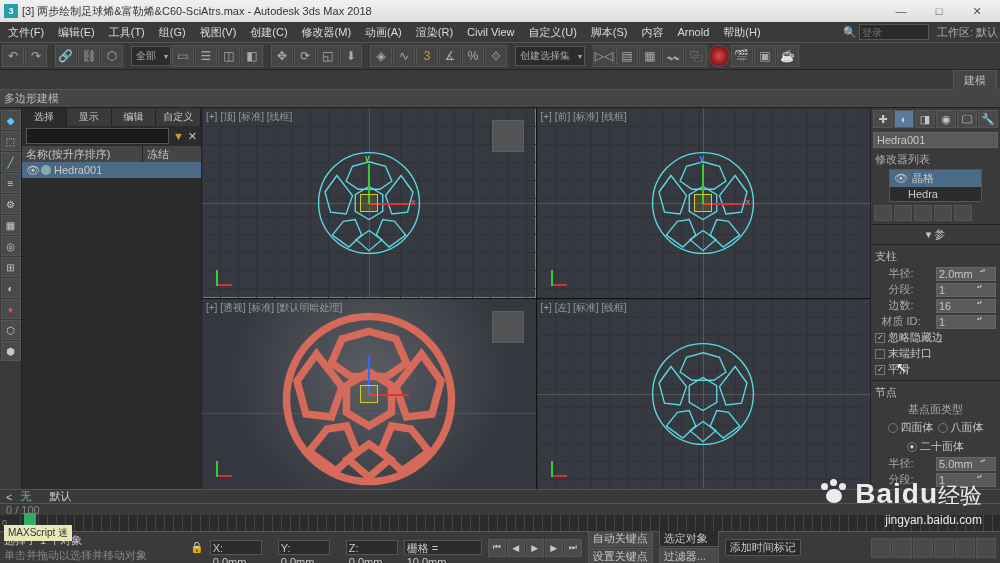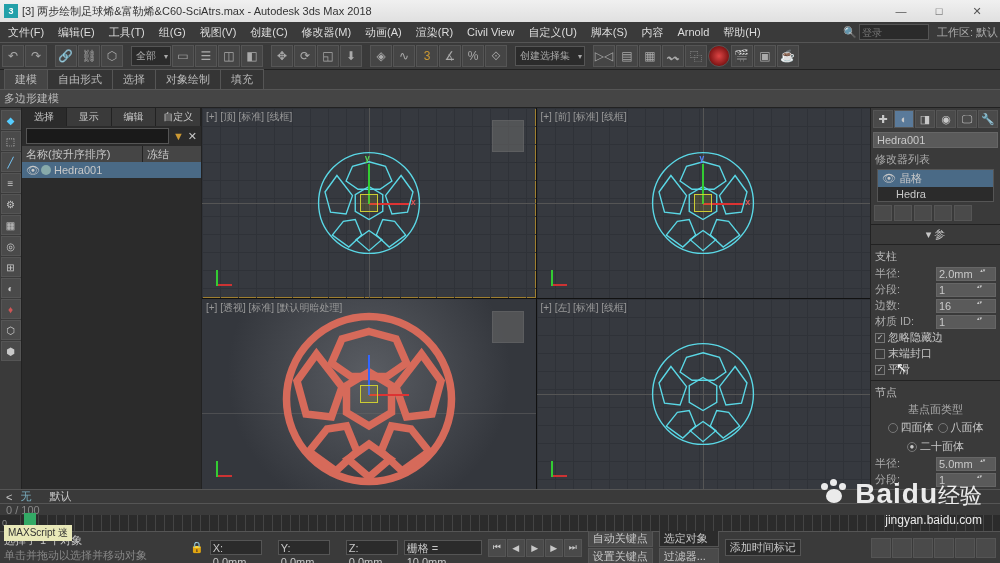--- a/index.html
+++ b/index.html
@@ -10,21 +10,21 @@
 .title-bar .btn { width: 38px; height: 20px; display: inline-flex; align-items: center; justify-content: center; color: #555; }
 .menu-bar { height: 20px; background: #3a3a3a; display: flex; align-items: center; padding: 0 2px; gap: 2px; }
 .menu-bar .m { padding: 2px 6px; color: #ddd; font-size: 11px; }
 .menu-bar .search { margin-left: auto; display: flex; align-items: center; gap: 2px; }
 .menu-bar input { background: #2b2b2b; border: 1px solid #555; color: #aaa; height: 16px; width: 70px; padding: 0 2px; font-size: 10px; }
 .toolbar { height: 28px; background: #3a3a3a; border-top: 1px solid #555; border-bottom: 1px solid #222; display: flex; align-items: center; padding: 0 2px; gap: 1px; }
 .toolbar .tb { width: 22px; height: 22px; background: #454545; border: 1px solid #555; display: inline-flex; align-items: center; justify-content: center; color: #aaa; font-size: 12px; }
 .toolbar .sep { width: 6px; }
 .toolbar .combo { height: 20px; background: #2b2b2b; border: 1px solid #555; color: #aaa; padding: 0 14px 0 4px; display: inline-flex; align-items: center; font-size: 10px; position: relative; }
 .toolbar .combo::after { content: "▾"; position: absolute; right: 2px; font-size: 8px; }
-.ribbon-tabs { height: 20px; background: #3a3a3a; display: flex; align-items: flex-end; padding: 0 4px; gap: 0; border-bottom: 1px solid #555; }
+.ribbon-tabs { height: 20px; background: #3a3a3a; display: flex; align-items: flex-end; padding: 0 4px; gap: 8px; border-bottom: 1px solid #555; flex-direction: column; }
 .ribbon-tabs .rt { padding: 2px 10px; background: #353535; border: 1px solid #555; border-bottom: none; color: #bbb; font-size: 11px; margin-right: -1px; }
 .ribbon-tabs .rt.active { background: #454545; }
 .ribbon-sub { height: 18px; background: #454545; display: flex; align-items: center; padding: 0 4px; font-size: 11px; color: #bbb; border-bottom: 1px solid #222; }
 .main { flex: 1; display: flex; min-height: 0; }
 .left-rail { width: 22px; background: #3a3a3a; border-right: 1px solid #222; display: flex; flex-direction: column; gap: 1px; padding: 2px 0; }
 .left-rail .lr { width: 20px; height: 20px; margin: 0 auto; background: #4a4a4a; border: 1px solid #555; display: flex; align-items: center; justify-content: center; font-size: 10px; }
 .scene-panel { width: 180px; background: #2b2b2b; border-right: 1px solid #222; display: flex; flex-direction: column; }
 .scene-panel .tabs { height: 18px; display: flex; background: #3a3a3a; }
 .scene-panel .tabs .t { flex: 1; text-align: center; font-size: 10px; line-height: 18px; border-right: 1px solid #222; }
 .scene-panel .tabs .t.active { background: #2b2b2b; }
@@ -57,29 +57,29 @@
 .vp .sel { position: absolute; left: 50%; top: 50%; width: 18px; height: 18px; margin: -9px 0 0 -9px; border: 1px solid #cc3; background: rgba(200,180,40,.15); }
 .bucky { position: absolute; left: 50%; top: 50%; width: 110px; height: 110px; margin: -55px 0 0 -55px; }
 .bucky svg { width: 100%; height: 100%; }
 .bucky svg * { stroke: #5ad8e6; stroke-width: 1.5; fill: none; }
 .bucky.thick svg * { stroke: #d66a5a; stroke-width: 5; stroke-linecap: round; }
 .right-panel { width: 130px; background: #3a3a3a; border-left: 1px solid #222; display: flex; flex-direction: column; font-size: 10px; }
 .right-panel .icons { display: flex; gap: 1px; padding: 2px; }
 .right-panel .icons .i { flex: 1; height: 18px; background: #4a4a4a; border: 1px solid #555; display: flex; align-items: center; justify-content: center; }
 .right-panel .name { background: #5a5a5a; border: 1px solid #666; margin: 2px; padding: 1px 3px; }
 .right-panel .lbl2 { padding: 2px 4px; color: #aaa; }
-.right-panel .stack { margin: 0 6px; background: #2b2b2b; border: 1px solid #555; height: 50px; }
+.right-panel .stack { margin: 0 18px; background: #2b2b2b; border: 1px solid #555; height: 50px; }
 .right-panel .stack .si { padding: 1px 4px; }
 .right-panel .stack .si.sel { background: #4a6a86; }
 .right-panel .pin-row { display: flex; gap: 2px; padding: 3px; }
 .right-panel .pin-row .p { width: 18px; height: 16px; background: #4a4a4a; border: 1px solid #555; }
 .right-panel .sec { border-top: 1px solid #222; padding: 2px 4px; }
 .right-panel .sec .h { color: #bbb; margin: 2px 0; }
 .right-panel .prm { display: flex; align-items: center; margin: 1px 0; }
-.right-panel .prm .pl { flex: 1; text-align: left; padding-right: 9px; color: #aaa; }
+.right-panel .prm .pl { flex: 1; text-align: center; padding-right: 9px; color: #aaa; }
 .right-panel .prm .pv { width: 60px; background: #5a5a5a; border: 1px solid #666; padding: 0 2px; display: flex; }
 .right-panel .prm .pv span { flex: 1; }
 .right-panel .prm .pv .sp { width: 8px; display: flex; flex-direction: column; font-size: 5px; line-height: 5px; text-align: center; }
 .right-panel .chk { display: flex; align-items: center; gap: 3px; margin: 1px 0; }
 .right-panel .chk .cb { width: 10px; height: 10px; border: 1px solid #777; display: inline-flex; align-items: center; justify-content: center; font-size: 8px; }
 .track-bar { height: 14px; background: #3a3a3a; border-top: 1px solid #555; display: flex; align-items: center; padding: 0 6px; gap: 8px; font-size: 10px; }
 .track-bar .kw { color: #7ab; }
 .timeline { height: 16px; background: #2b2b2b; display: flex; align-items: center; position: relative; }
 .timeline .frame-lbl { position: absolute; left: 2px; color: #888; font-size: 9px; }
 .timeline .ticks { flex: 1; height: 100%; background: repeating-linear-gradient(90deg, #444 0, #444 1px, transparent 1px, transparent 9px); margin-left: 20px; position: relative; }

